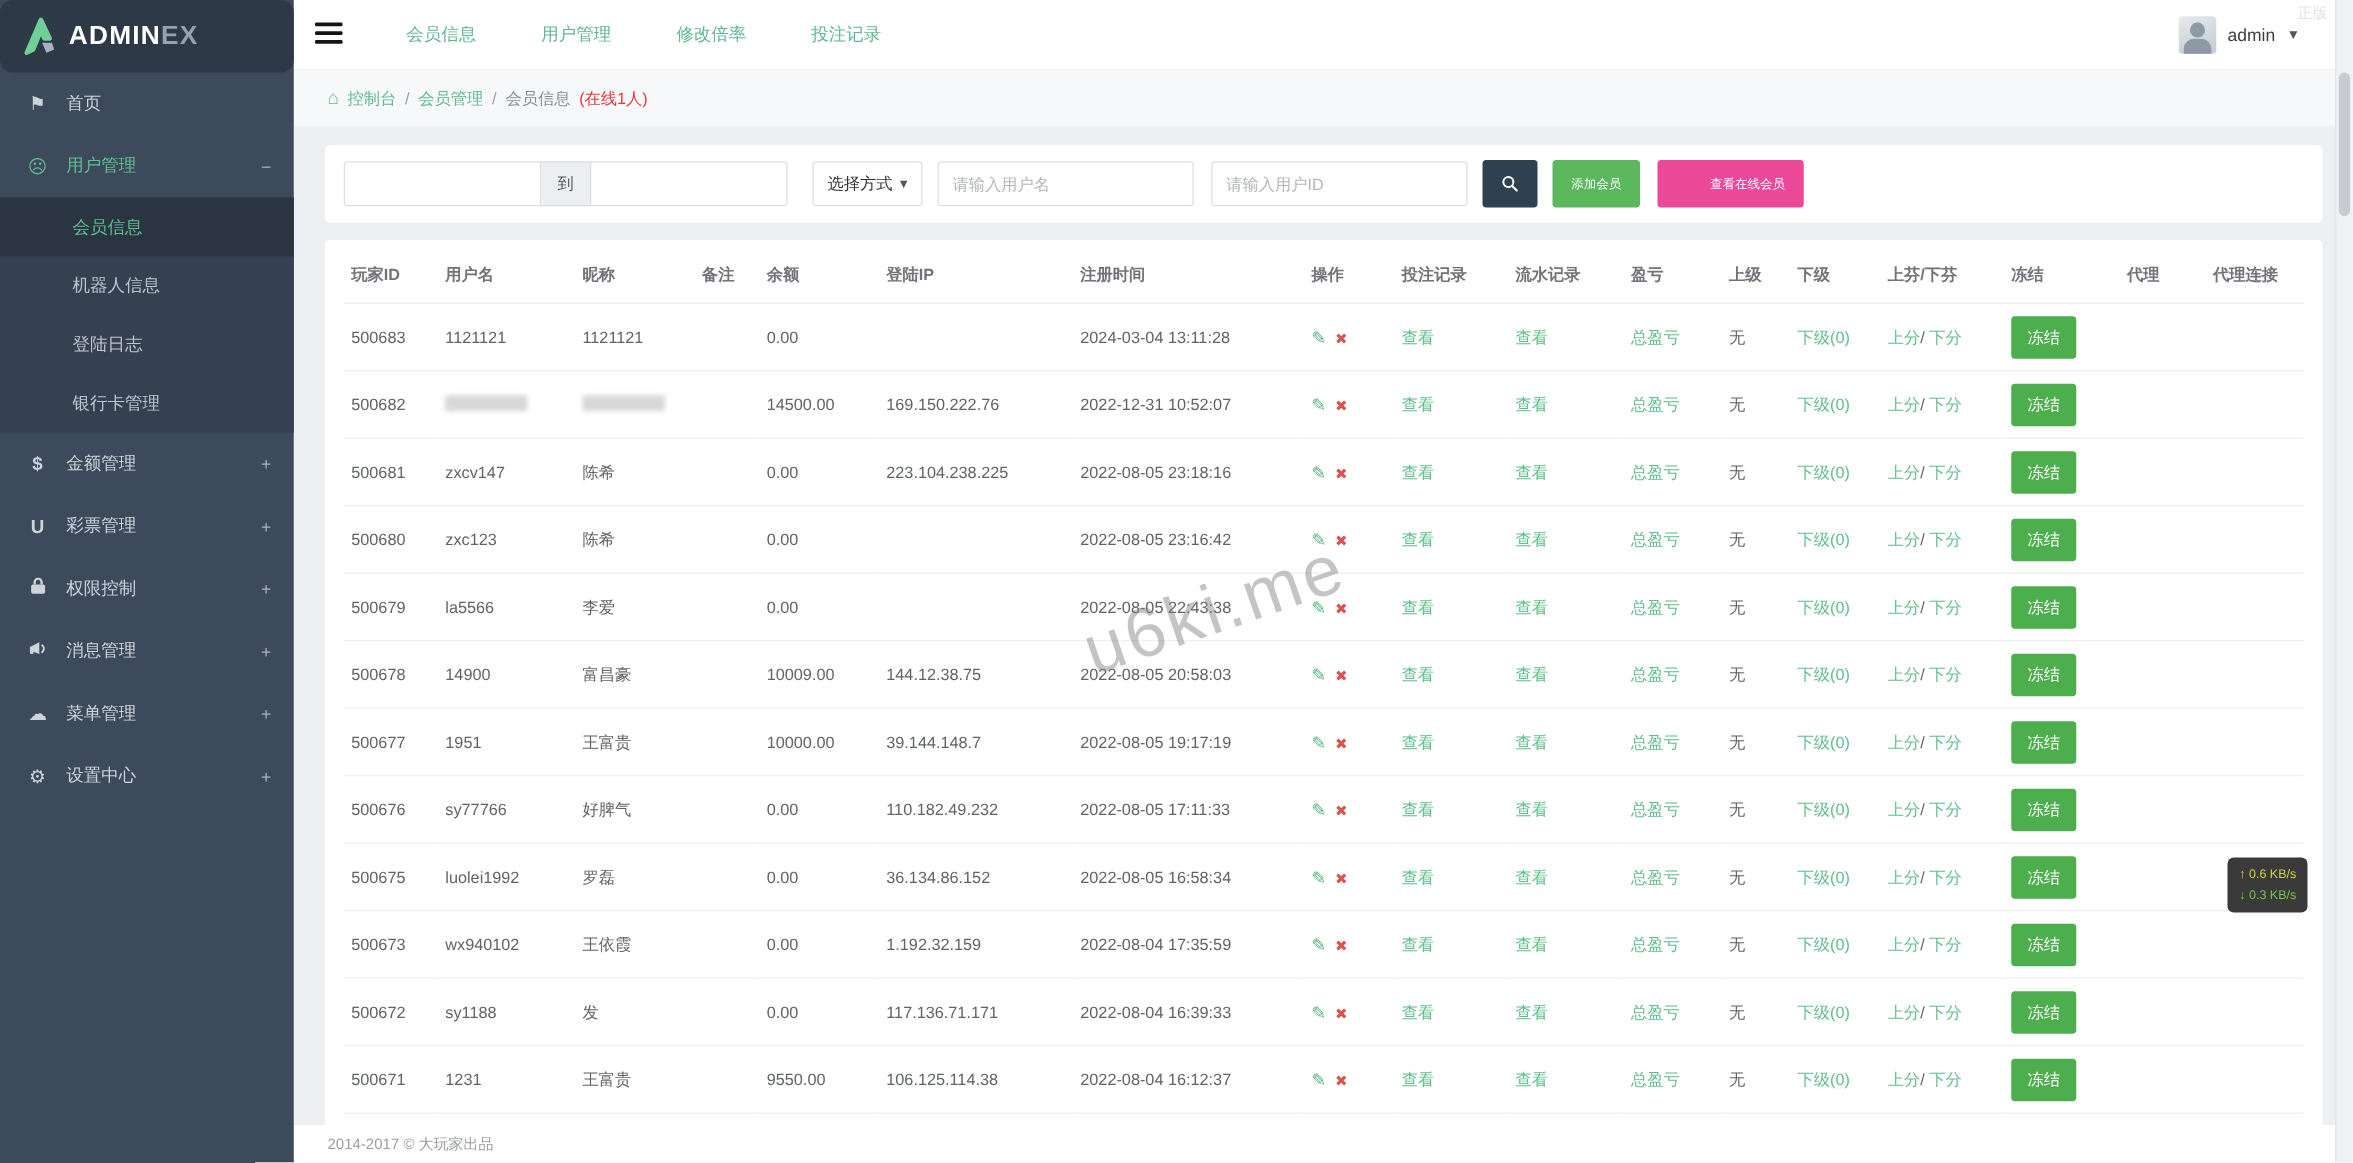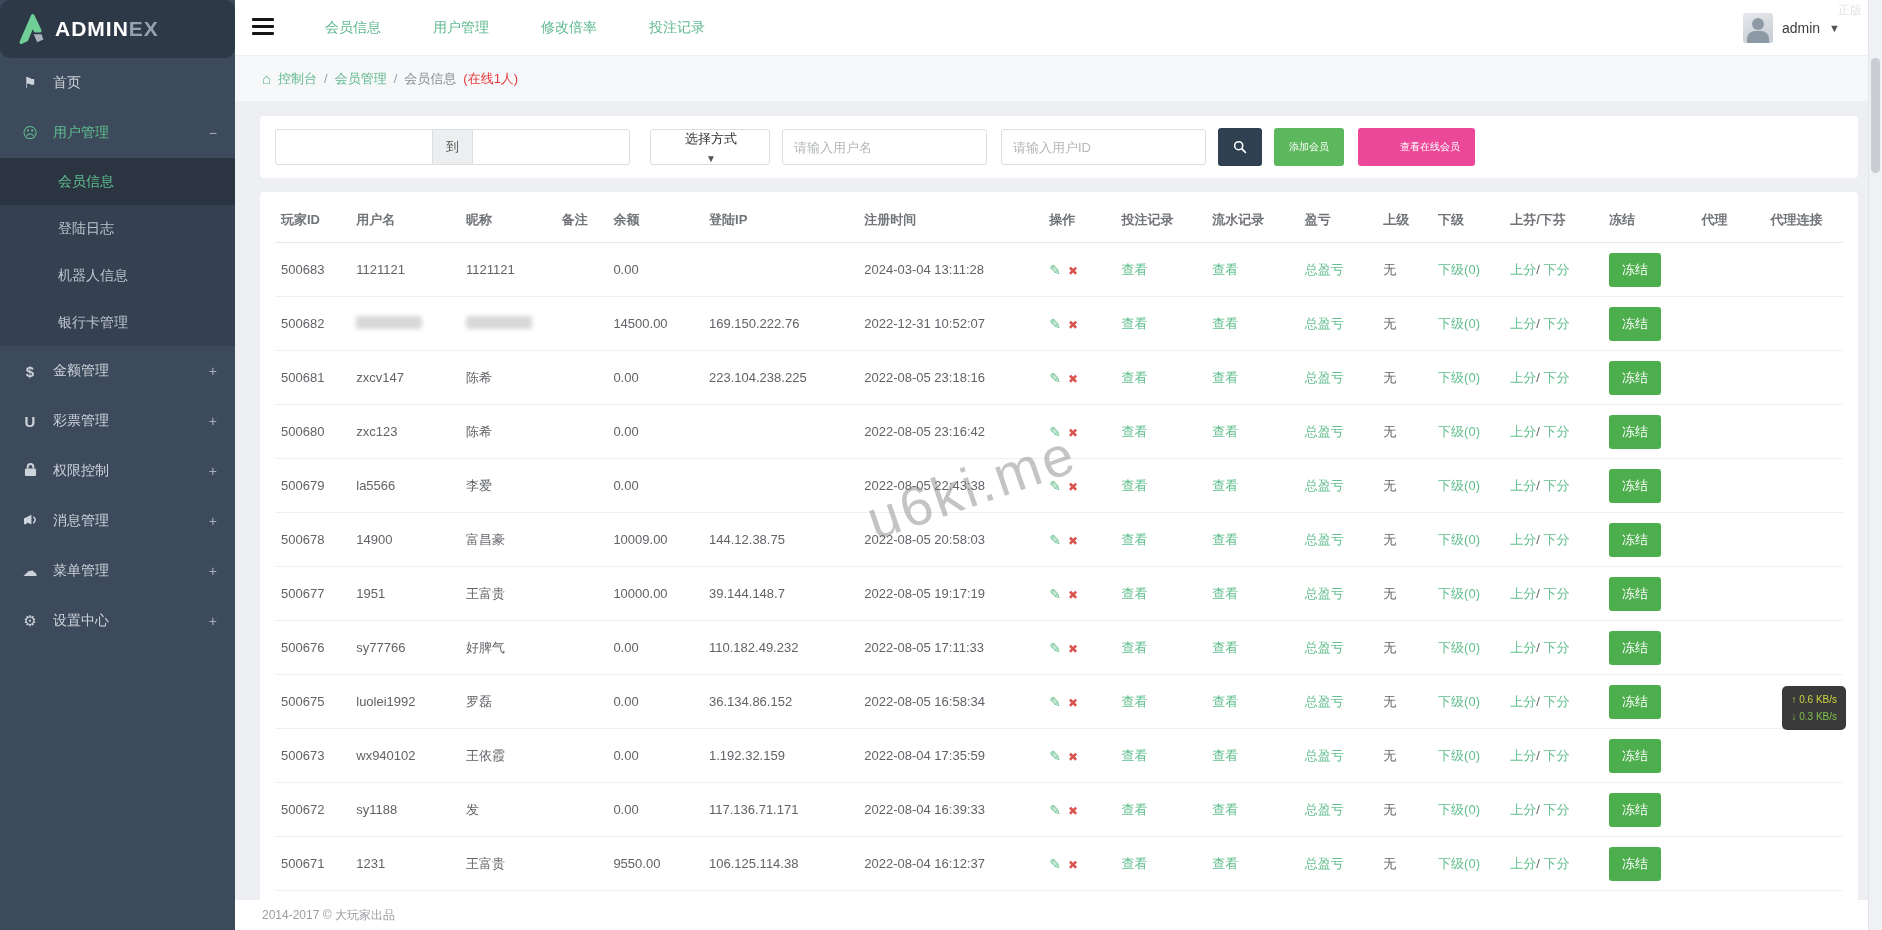--- a/index.html
+++ b/index.html
@@ -43,21 +43,21 @@
   
   .content { position:absolute; left:235px; top:102px; right:14px; bottom:0; overflow:hidden; }
   .card { background:#fff; border-radius:4px; }
   .toolbar-card { margin:14px 10px 0 25px; height:62px; padding:13px 15px; display:flex; align-items:center; gap:12px; }
   .inp { height:36px; border:1px solid #dcdee1; border-radius:3px; padding:0 11px; font-size:13px; color:#555; background:#fff; outline:none; font-family:"Liberation Sans",sans-serif; }
   .inp::placeholder { color:#b4b7ba; }
   .date-group { display:flex; align-items:stretch; }
   .date-from { width:158px; border-radius:3px 0 0 3px; }
   .date-addon { border-top:1px solid #dcdee1; border-bottom:1px solid #dcdee1; background:#eceeef; color:#555; font-size:13px; display:flex; align-items:center; padding:0 13px; }
   .date-to { width:158px; border-radius:0 3px 3px 0; }
-  .select-box { width:120px; height:36px; border:1px solid #dcdee1; border-radius:3px; background:#fff; display:flex; align-items:center; justify-content:space-between; padding:0 9px 0 11px; font-size:13px; color:#333; cursor:pointer;flex-direction:column; }
+  .select-box { width:88px; height:36px; border:1px solid #dcdee1; border-radius:3px; background:#fff; display:flex; align-items:center; justify-content:space-between; padding:0 9px 0 11px; font-size:13px; color:#333; cursor:pointer; }
   .select-caret { font-size:10px; color:#555; }
   .name-input { width:205px; }
   .id-input { width:205px; margin-left:2px; }
   .btn { height:38px; border:none; border-radius:3px; color:#fff; font-size:10px; padding:0 15px; cursor:pointer; font-family:"Liberation Sans",sans-serif; }
   .btn-search { width:44px; background:#2f4050; display:flex; align-items:center; justify-content:center; }
   .btn-green { background:#5cb85c; }
   .btn-orange { background:#ec4899; margin-left:2px;padding-left:42px; }
   
   .table-card { margin:14px 10px 0 25px; height:718px; padding:4px 15px 0; overflow:hidden; }
   table { width:100%; border-collapse:collapse; table-layout:fixed; }
@@ -97,24 +97,24 @@
   <div class="nav-item parent-active">
     <span class="nav-icon">☹</span>
     <span>用户管理</span>
     <span class="nav-toggle">−</span>
   </div>
   <div class="submenu">
     <div class="sub-item active">
         <span>会员信息</span>
       </div>
     <div class="sub-item">
-        <span>登陆日志</span>
+        <span>机器人信息</span>
       </div>
     <div class="sub-item">
-        <span>机器人信息</span>
+        <span>登陆日志</span>
       </div>
     <div class="sub-item">
         <span>银行卡管理</span>
       </div>
   </div>
 
   <div class="nav-item">
     <span class="nav-icon" style="font-weight:bold;">$</span>
     <span>金额管理</span>
     <span class="nav-toggle">+</span>

